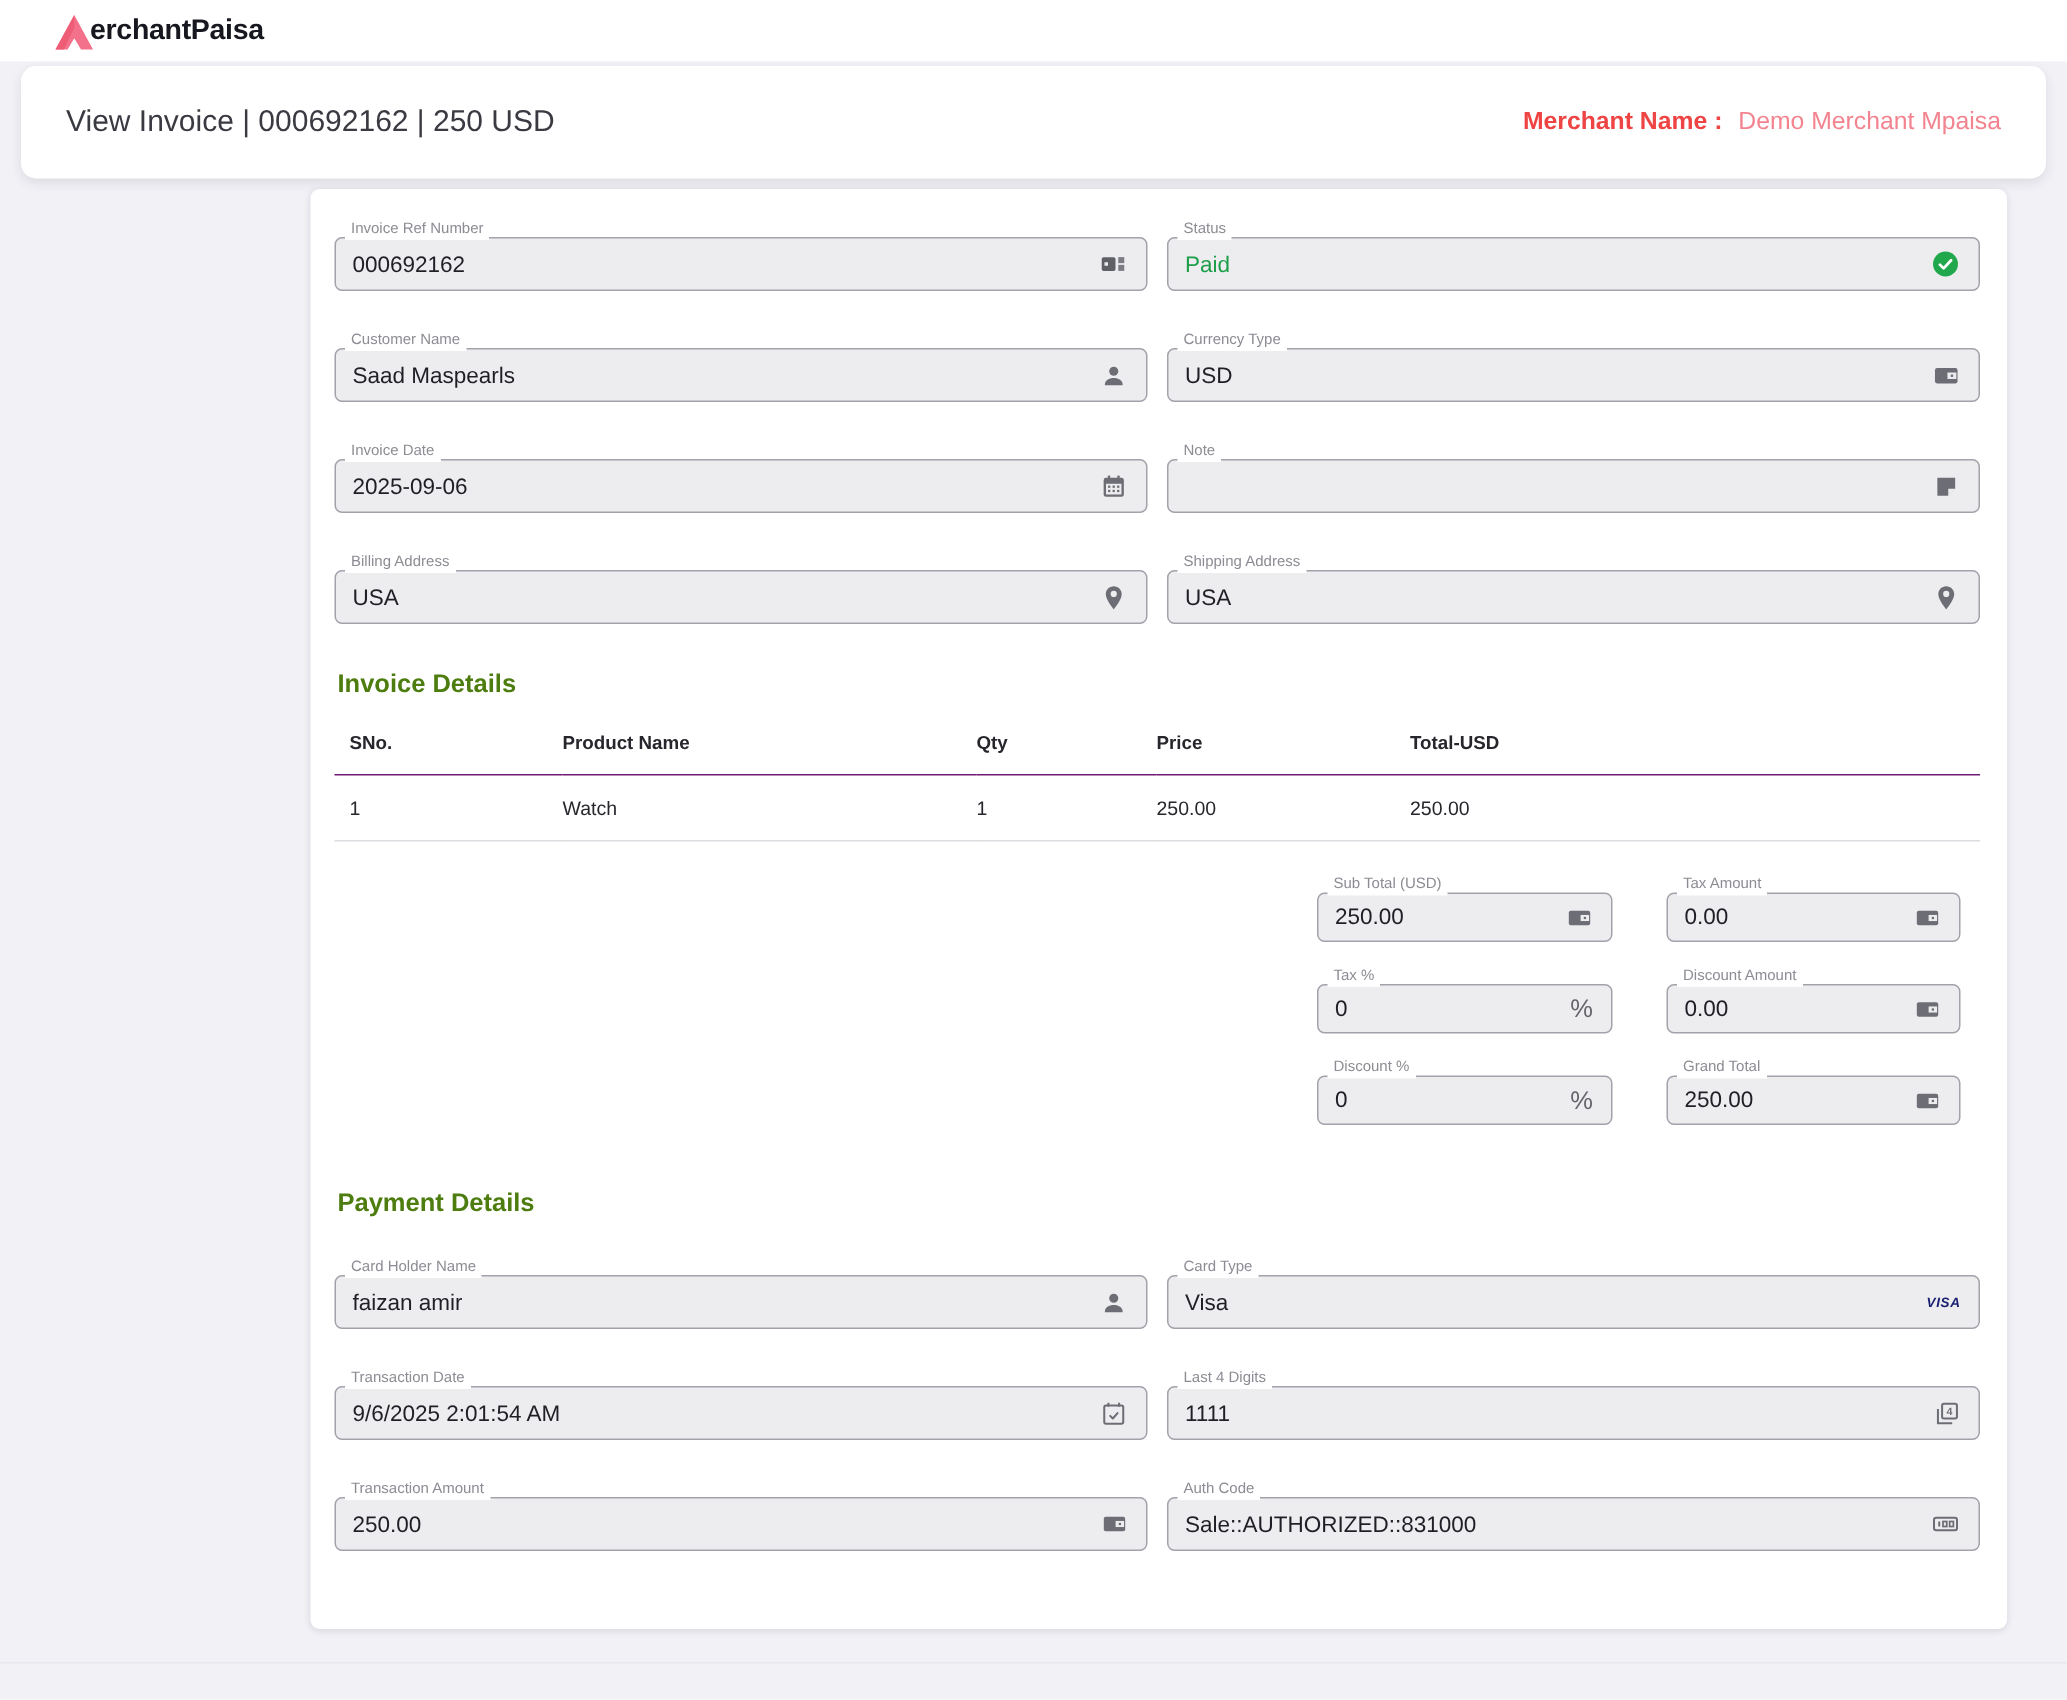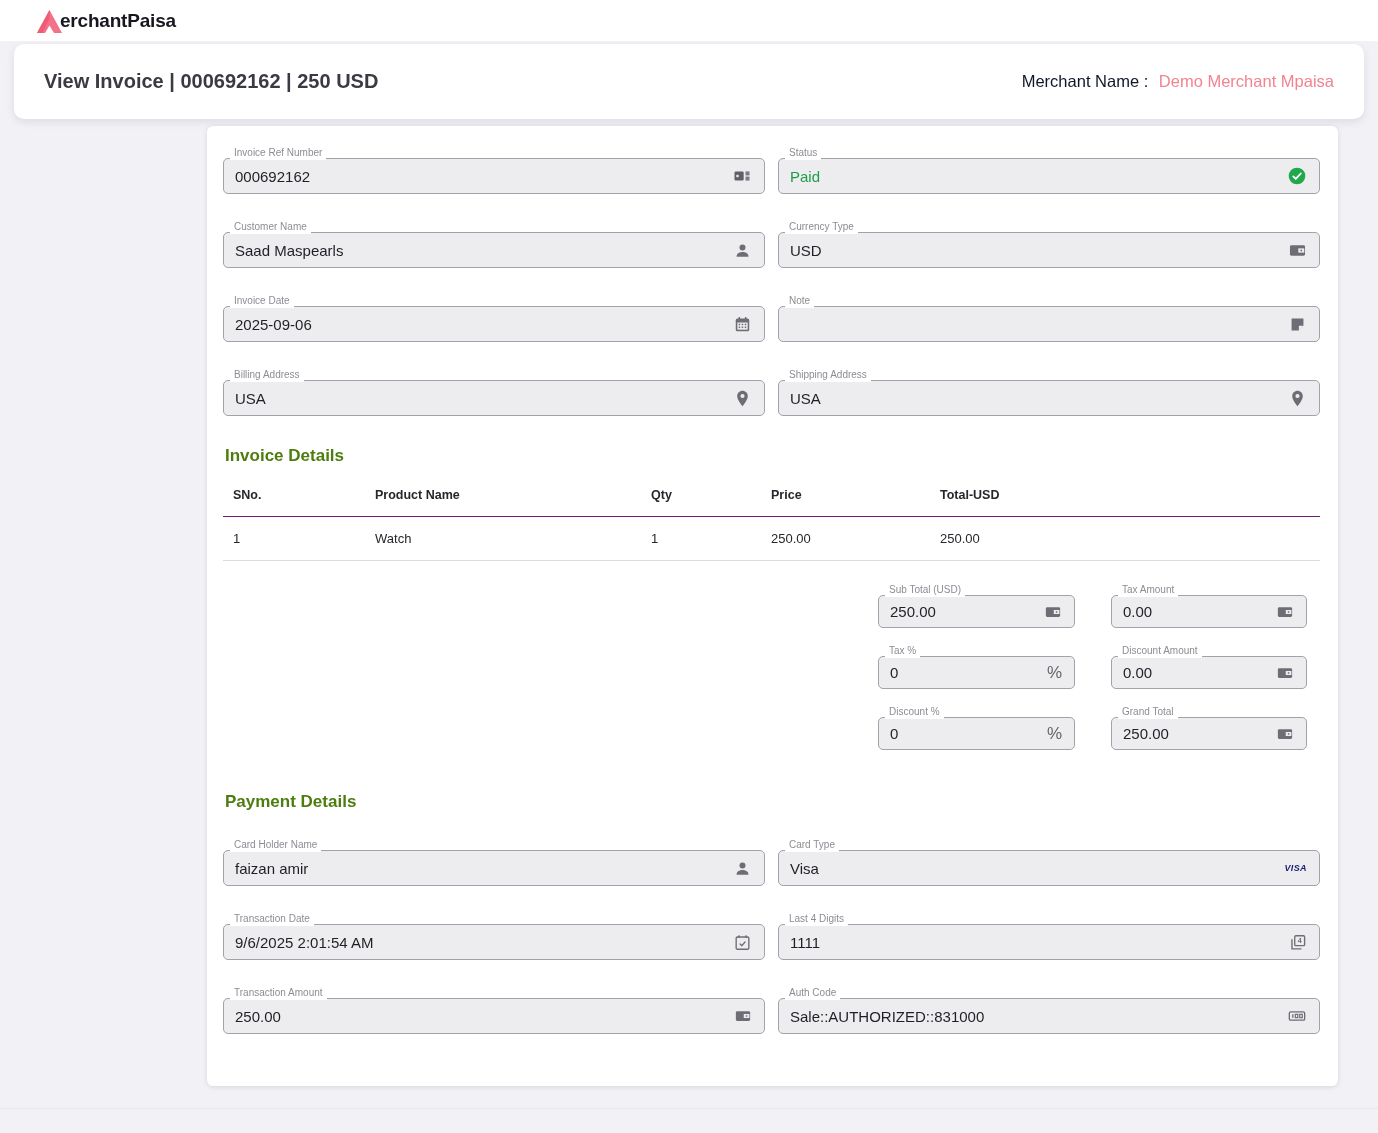--- a/index.html
+++ b/index.html
@@ -15,23 +15,23 @@
   .topbar { height:41px; background:#ffffff; display:flex; align-items:center; padding:0 36px; }
   .logo { display:flex; align-items:center; cursor:pointer; }
   .logo-text { font-size:19px; font-weight:800; color:#17171f; letter-spacing:-0.2px; margin-left:-3px; }
 
   
   .title-card {
     margin:3px 14px 0 14px; height:75px; background:#fff; border-radius:10px;
     box-shadow:0 3px 8px rgba(40,40,60,.10);
     display:flex; align-items:center; justify-content:space-between; padding:0 30px;
   }
-  .page-title { font-size:20px; font-weight:700; color:#3a3a42; margin:0; }
+  .page-title { font-size:20px; font-weight:400; color:#3a3a42; margin:0; }
   .merchant { font-size:16.5px; }
-  .merchant-label { font-weight:400; color:#0f172a; }
+  .merchant-label { font-weight:700; color:#ef4444; }
   .merchant-name { color:#f2838f; margin-left:6px; }
 
   
   .main-card {
     width:1131px; margin:7px 0 0 207px; height:960px; background:#fff; border-radius:6px;
     box-shadow:0 1px 5px rgba(40,40,60,.13);
     padding:18px 18px 0 16px;
   }
 
   .fgrid { display:grid; grid-template-columns:1fr 1fr; column-gap:13px; row-gap:24px; }

